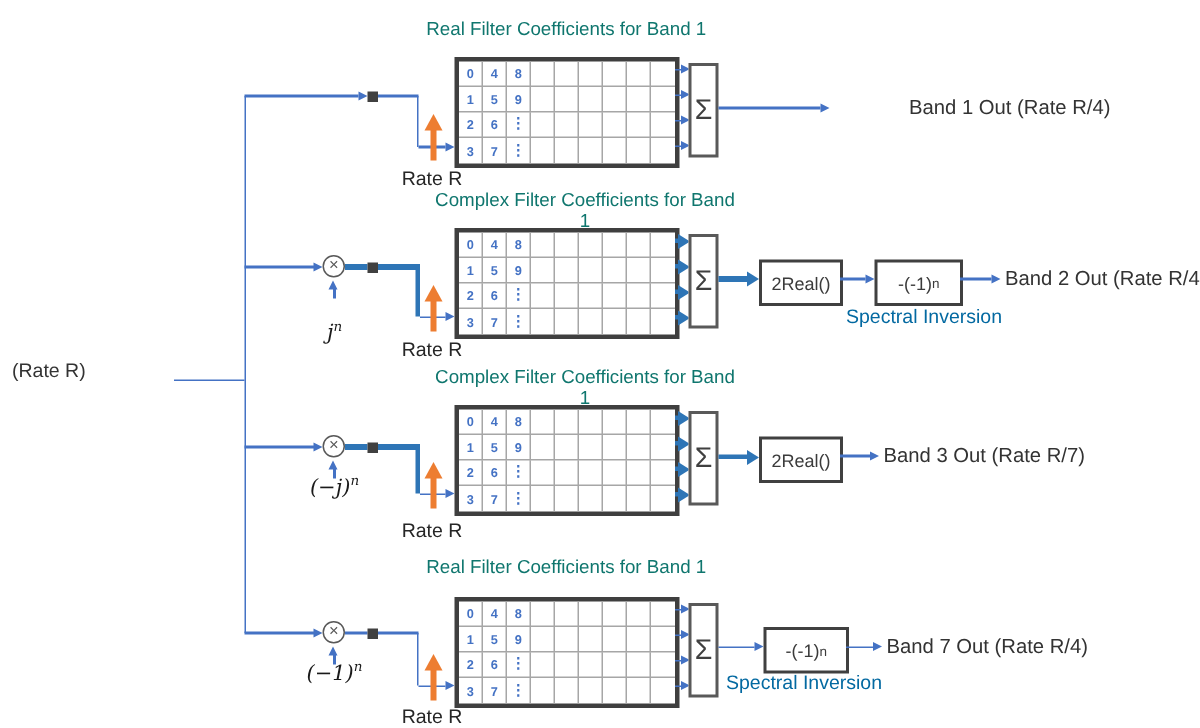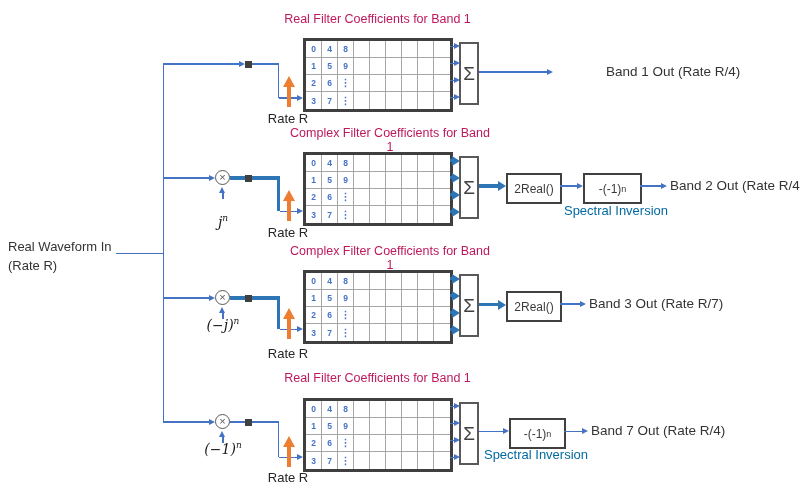--- a/index.html
+++ b/index.html
@@ -41,36 +41,35 @@
         font-size:19px;color:#404040;}
   
   .pbox{position:absolute;border:2.5px solid #404040;background:#fff;
         display:flex;align-items:center;justify-content:center;
         font-size:12px;color:#3b3b3b;}
   
   .ostem{position:absolute;width:4px;background:#ED7D31;}
   .ohead{position:absolute;width:0;height:0;border-left:6px solid transparent;
         border-right:6px solid transparent;border-bottom:11px solid #ED7D31;}
   
-  .title{position:absolute;font-size:12.5px;color:#be185d;text-align:center;}
+  .title{position:absolute;font-size:12.5px;color:#0f766e;text-align:center;}
   .ratelbl{position:absolute;font-size:13px;color:#262626;text-align:center;width:60px;}
   .outlbl{position:absolute;font-size:13.5px;color:#333;white-space:nowrap;}
   .caption{position:absolute;font-size:13px;color:#0369a1;text-align:center;width:140px;}
   .math{position:absolute;font-family:"DejaVu Serif",serif;font-style:italic;
         font-size:14px;color:#1a1a1a;text-align:center;width:70px;}
   .math sup,.pbox sup{font-size:9px;line-height:0;}
   .inlbl{position:absolute;font-size:13px;color:#333;line-height:19px;}
 </style>
 </head>
 <body>
 
 <div id="stage">
 
   <div class="inlbl" style="left:8px;top:237px;">
-    <div>Real Waveform In</div>
     <div>(Rate R)</div>
   </div>
   <div class="lh" style="left:116px;top:253px;width:47px;"></div>
   <div class="lv" style="left:163px;top:64px;height:358px;"></div>
 
   <div>
     <div class="lh" style="left:163px;top:63.4px;width:76px;"></div>
     <div class="ar" style="left:239px;top:60.5px;"></div>
     <div class="sq" style="left:245px;top:60.5px;"></div>
     <div class="lh" style="left:252px;top:63.4px;width:27px;"></div>

